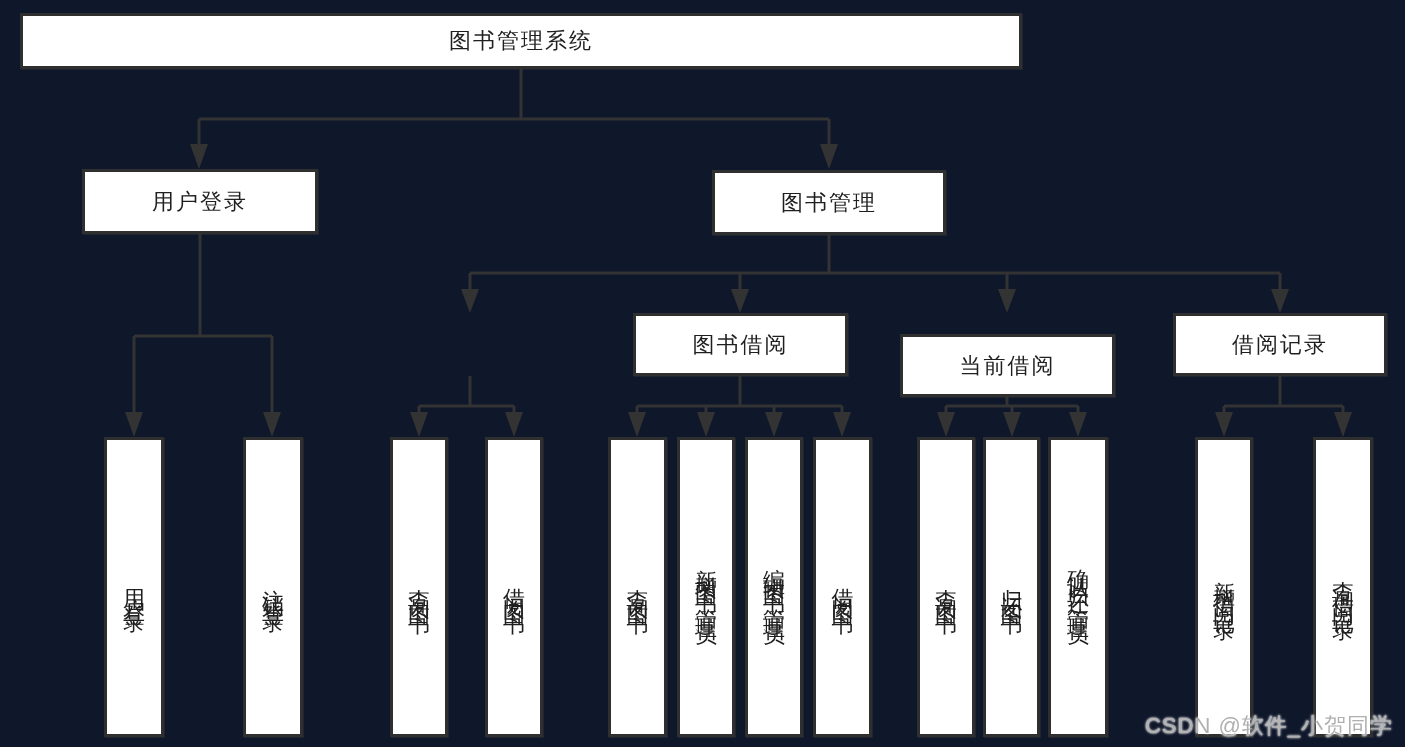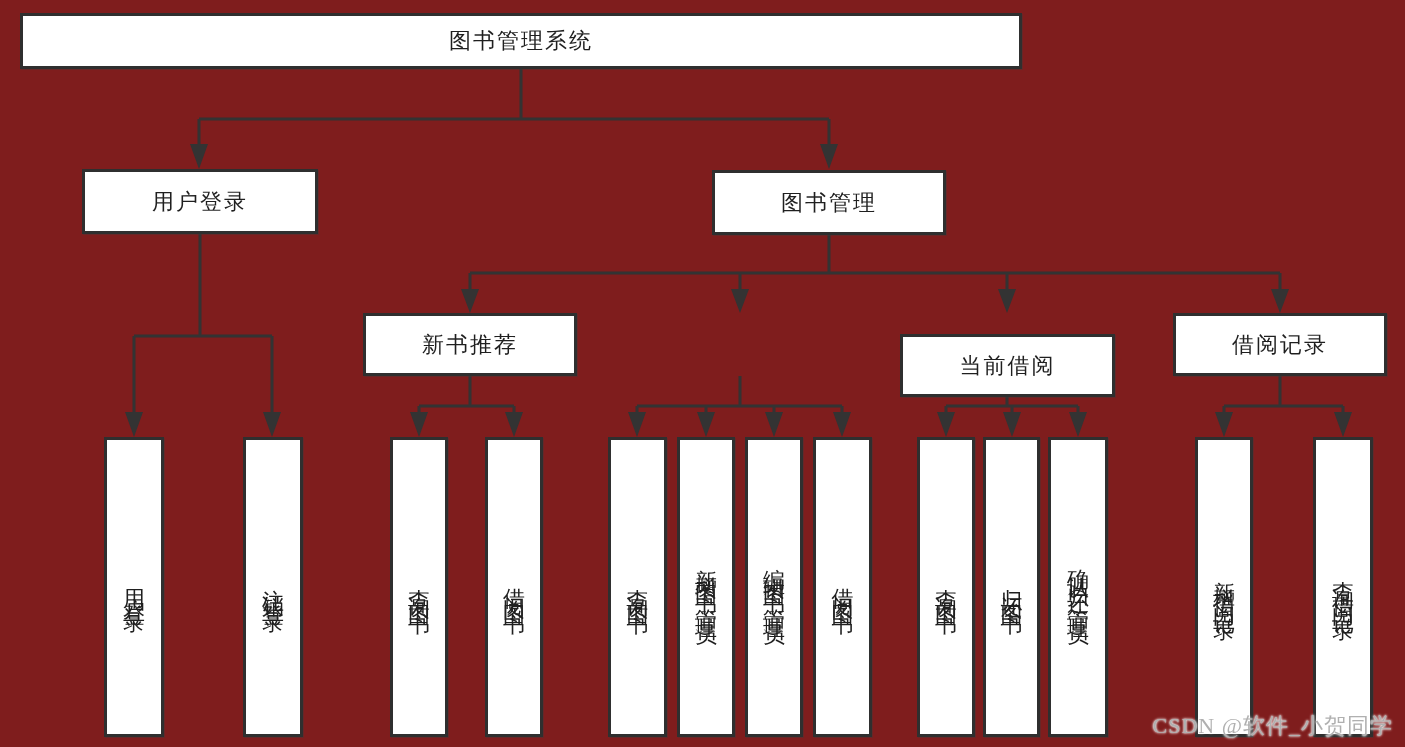--- a/index.html
+++ b/index.html
@@ -1,18 +1,18 @@
 <!DOCTYPE html>
 <html><head>
 <meta charset="utf-8">
 <style>
   html,body{margin:0;padding:0;background:#ffffff;}
   .stage{
-    position:relative;width:1405px;height:747px;background:#7f1d1d;overflow:hidden;
-    font-family:Liberation Serif, serif;color:#1f1f1f;
+    position:relative;width:1405px;height:747px;background:#0f172a;overflow:hidden;
+    font-family:Liberation Sans, sans-serif;color:#1f1f1f;
   }
   .connectors{position:absolute;left:0;top:0;width:1405px;height:747px;}
   .connectors path{stroke:#333333;stroke-width:3;fill:none;}
   .connectors polygon{fill:#333333;stroke:none;}
   .hbox{
     position:absolute;border:3px solid #2f2f2f;background:#ffffff;
     display:flex;align-items:center;justify-content:center;
     font-size:22px;letter-spacing:2px;white-space:nowrap;
     box-sizing:border-box;box-shadow:1px 1px 0 rgba(60,60,60,.35);
   }
@@ -83,21 +83,21 @@
       <polygon points="1215,412 1233,412 1224,437"></polygon>
       <polygon points="1334,412 1352,412 1343,437"></polygon>
     </g>
   </svg>
 
   <div class="hbox" style="left:20px;top:13px;width:1002px;height:56px;">图书管理系统</div>
 
   <div class="hbox" style="left:82px;top:169px;width:236px;height:65px;">用户登录</div>
   <div class="hbox" style="left:712px;top:170px;width:234px;height:65px;">图书管理</div>
 
-  <div class="hbox" style="left:363px;top:313px;width:214px;height:63px;">新书推荐</div>
+  <div class="hbox" style="left:633px;top:313px;width:215px;height:63px;">图书借阅</div>
   <div class="hbox" style="left:900px;top:313px;width:215px;height:63px;margin-top:21px;">当前借阅</div>
   <div class="hbox" style="left:1173px;top:313px;width:214px;height:63px;">借阅记录</div>
 
   <div class="vbox" style="left:104px;top:437px;width:60px;height:300px;">用户登录</div>
   <div class="vbox" style="left:243px;top:437px;width:60px;height:300px;">注销登录</div>
 
   <div class="vbox" style="left:390px;top:437px;width:58px;height:300px;">查询图书</div>
   <div class="vbox" style="left:485px;top:437px;width:58px;height:300px;">借阅图书</div>
 
   <div class="vbox" style="left:608px;top:437px;width:59px;height:300px;">查询图书</div>

